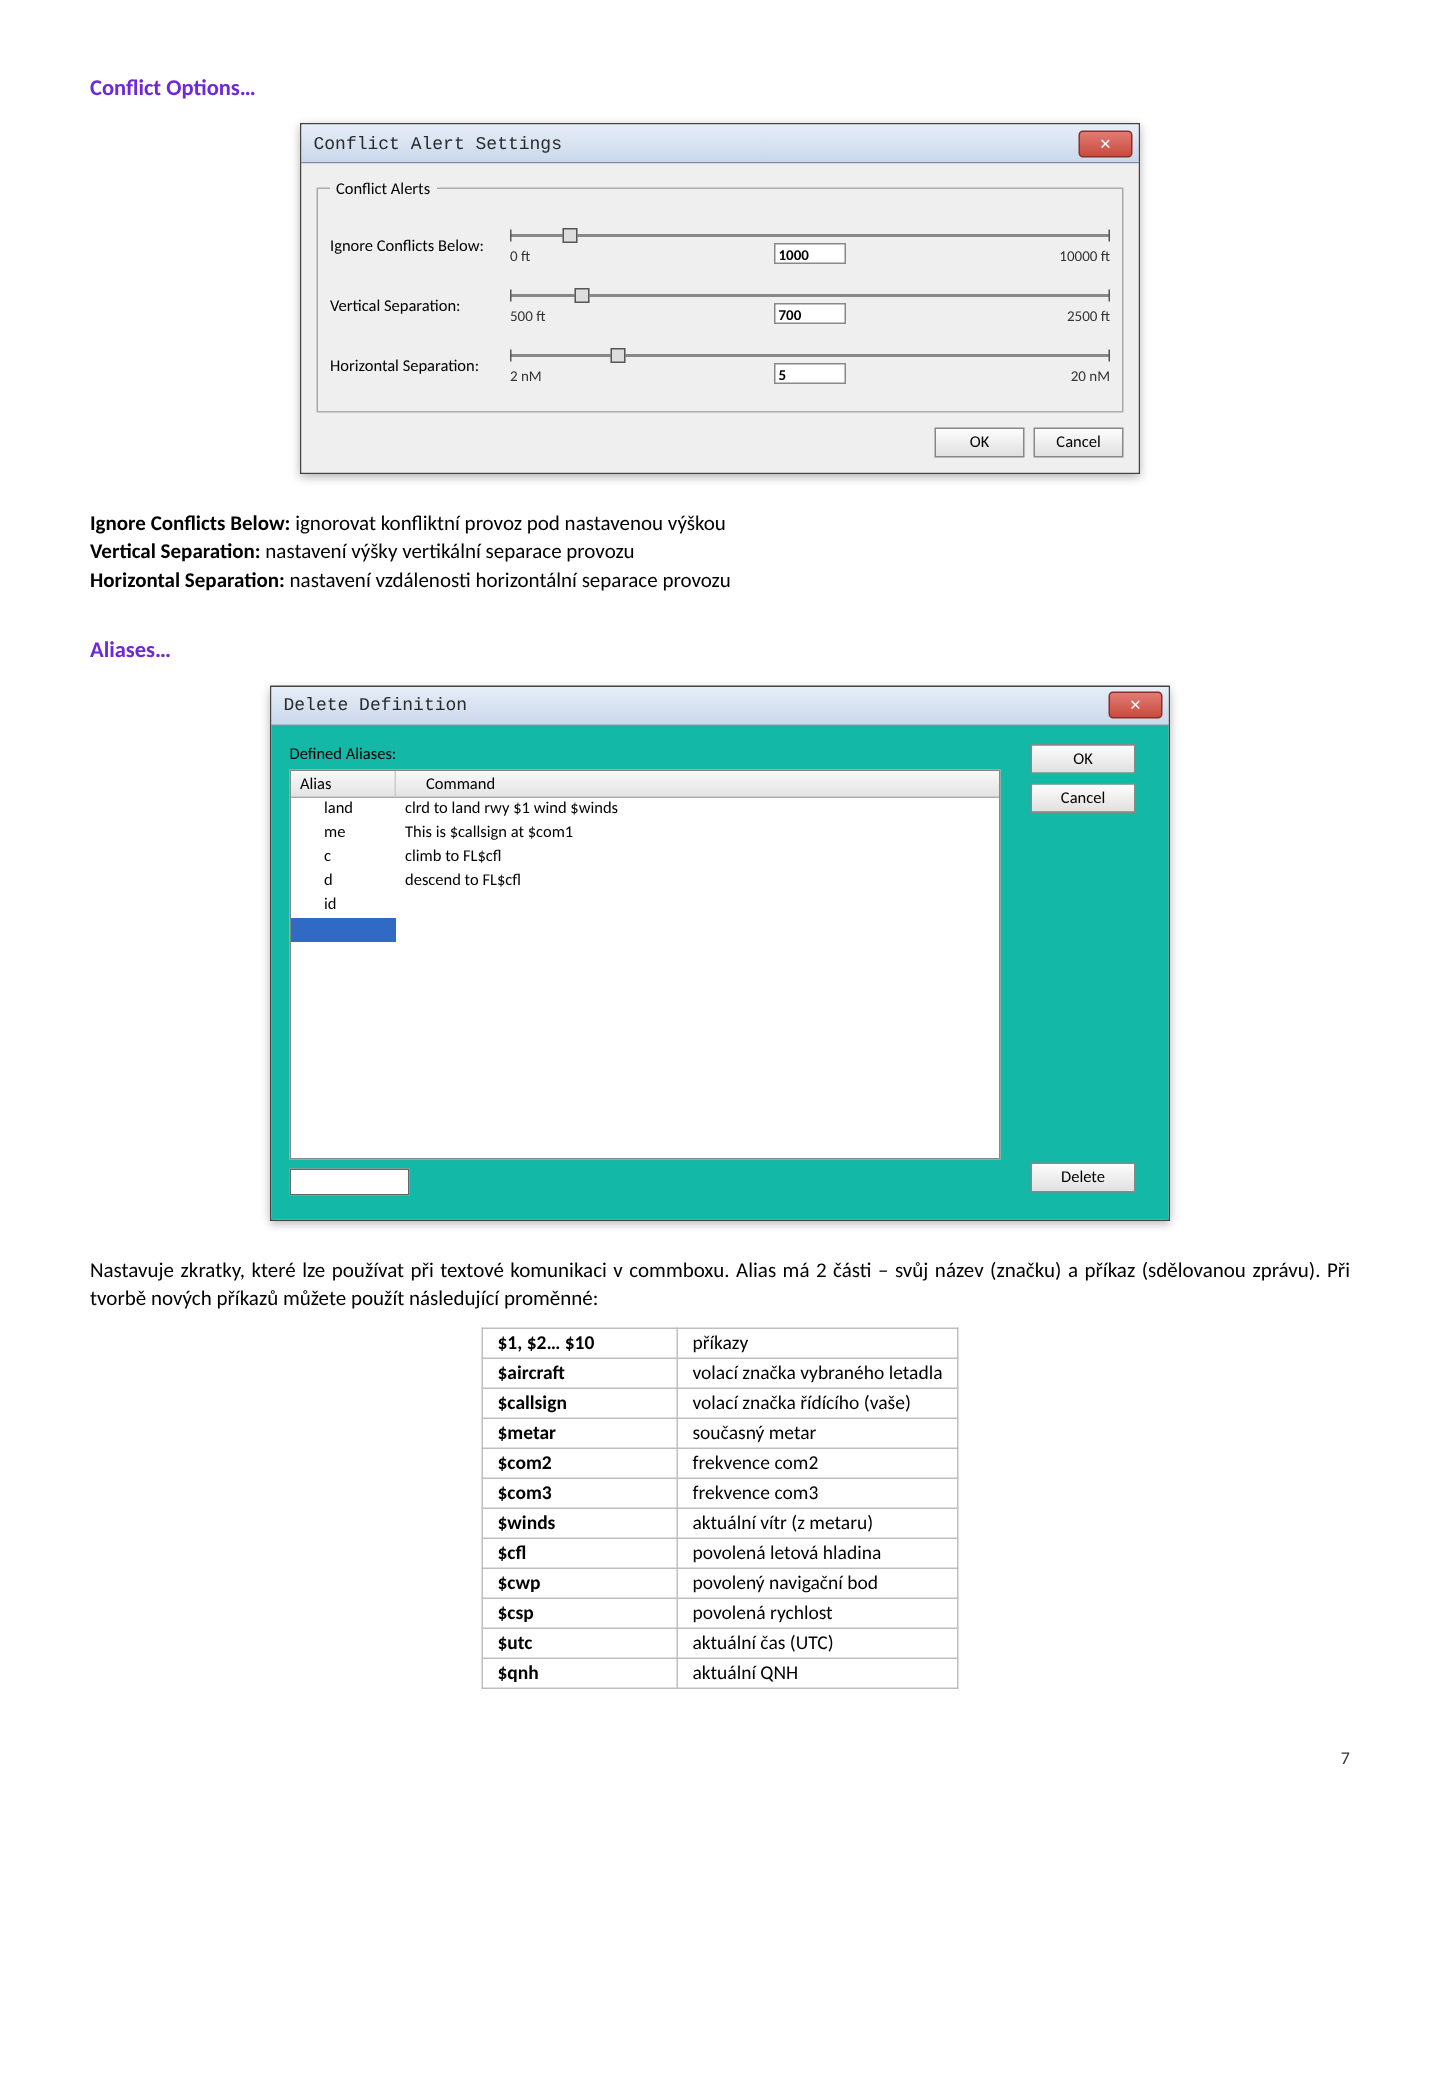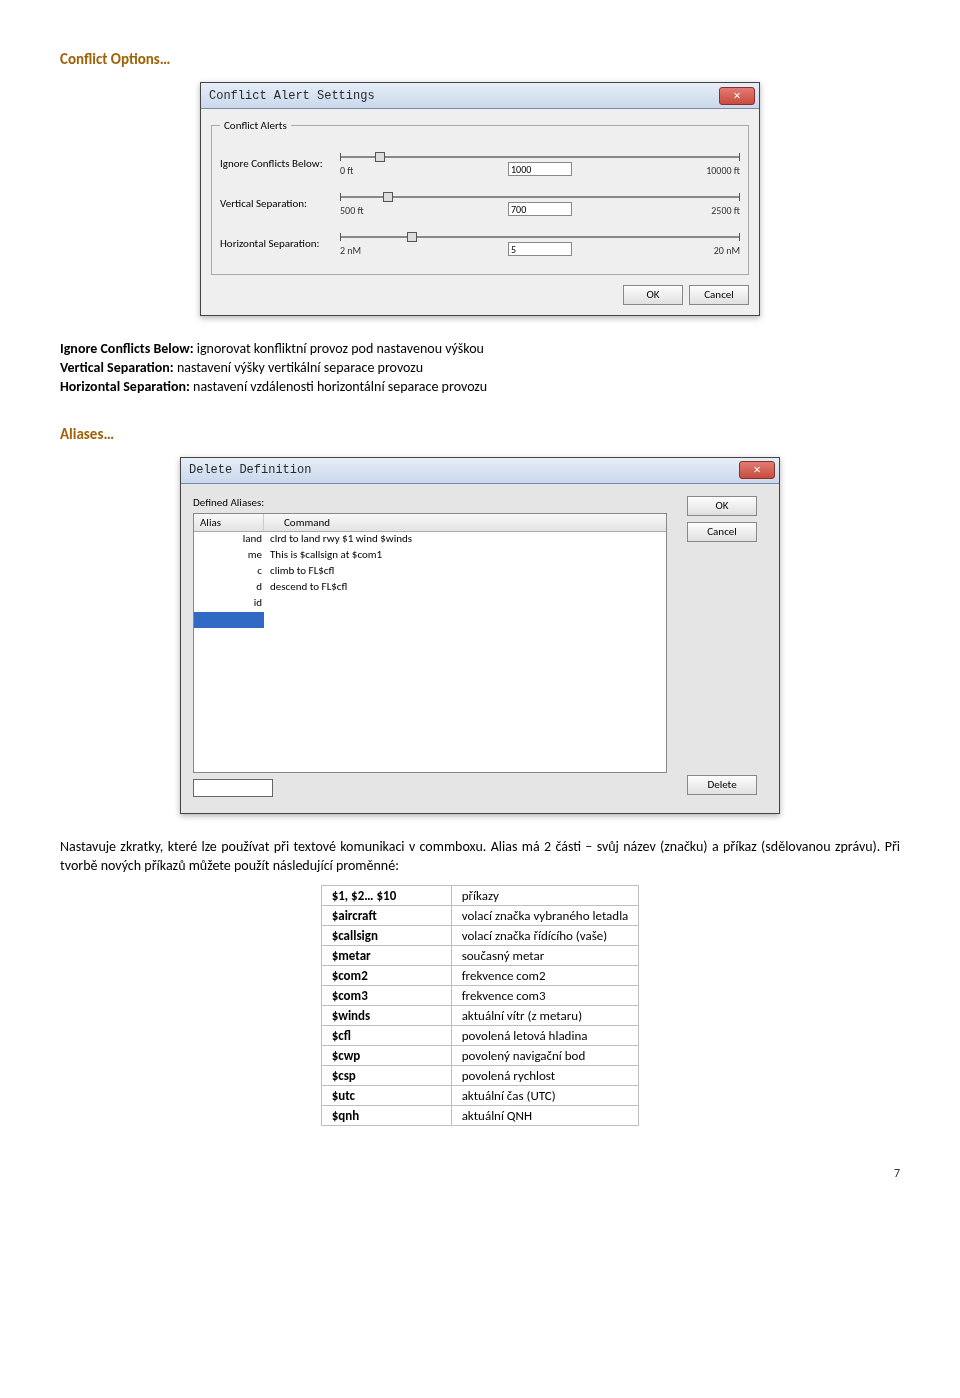--- a/index.html
+++ b/index.html
@@ -9,21 +9,21 @@
     font-family: Calibri, Arial, sans-serif;
     font-size: 14px;
     color: #000;
     background: #fff;
     width: 960px;
   }
   .page {
     padding: 40px 60px;
   }
   .h-blue {
-    color: #a16207;
+    color: #6d28d9;
     font-weight: bold;
     font-size: 15px;
     margin: 10px 0 14px 0;
   }
   .win {
     border: 1px solid #444;
     margin: 0 auto 24px auto;
     box-shadow: 0 2px 6px rgba(0,0,0,0.3);
     background: #fff;
   }
@@ -112,27 +112,28 @@
     font-size: 10px;
     color: #333;
   }
   .tick-label.left { left: 0; }
   .tick-label.right { right: 0; }
   .mid-box {
     position: absolute;
     top: 14px;
     left: 50%;
     transform: translateX(-50%);
-    width: 64px;
+    width: 48px;
     height: 14px;
     border: 1px solid #888;
     background: #fff;
     font-size: 10px;
     padding: 0 2px;
     line-height: 13px;
+    font-weight: bold;
   }
   .win-body .btn-row {
     display: flex;
     justify-content: flex-end;
     gap: 6px;
   }
   .btn {
     width: 60px;
     height: 20px;
     border: 1px solid #888;
@@ -140,42 +141,42 @@
     font-size: 11px;
     text-align: center;
     line-height: 18px;
     cursor: pointer;
   }
   
   .alias-body {
     display: flex;
     gap: 20px;
     padding: 12px;
-    background: #e5e5e5;
+    background: #14b8a6;
   }
   .alias-left { flex: 1; }
   .alias-right { width: 80px; }
   .alias-right .btn { width: 70px; margin-bottom: 6px; }
   .alias-lbl { font-size: 11px; margin-bottom: 4px; }
   .alias-table {
     border: 1px solid #888;
     background: #fff;
     height: 260px;
     overflow: hidden;
     font-size: 11px;
   }
   .alias-table .hdr {
     display: flex;
     background: linear-gradient(#f9f9f9,#e3e3e3);
     border-bottom: 1px solid #aaa;
   }
   .alias-table .hdr .c1 { width: 70px; padding: 2px 6px; border-right: 1px solid #ccc; }
   .alias-table .hdr .c2 { flex: 1; padding: 2px 6px; margin-left: 14px; }
   .alias-table .row { display: flex; height: 16px; }
-  .alias-table .row .c1 { width: 70px; padding: 0 2px; text-align: right; }
+  .alias-table .row .c1 { width: 70px; padding: 0 22px; }
   .alias-table .row .c2 { flex: 1; padding: 0 6px; }
   .alias-table .row.selected .c1 { background: #316ac5; color: #fff; }
   .alias-input {
     margin-top: 6px;
     width: 80px;
     height: 18px;
     border: 1px solid #666;
     background: #fff;
     display: inline-block;
   }

